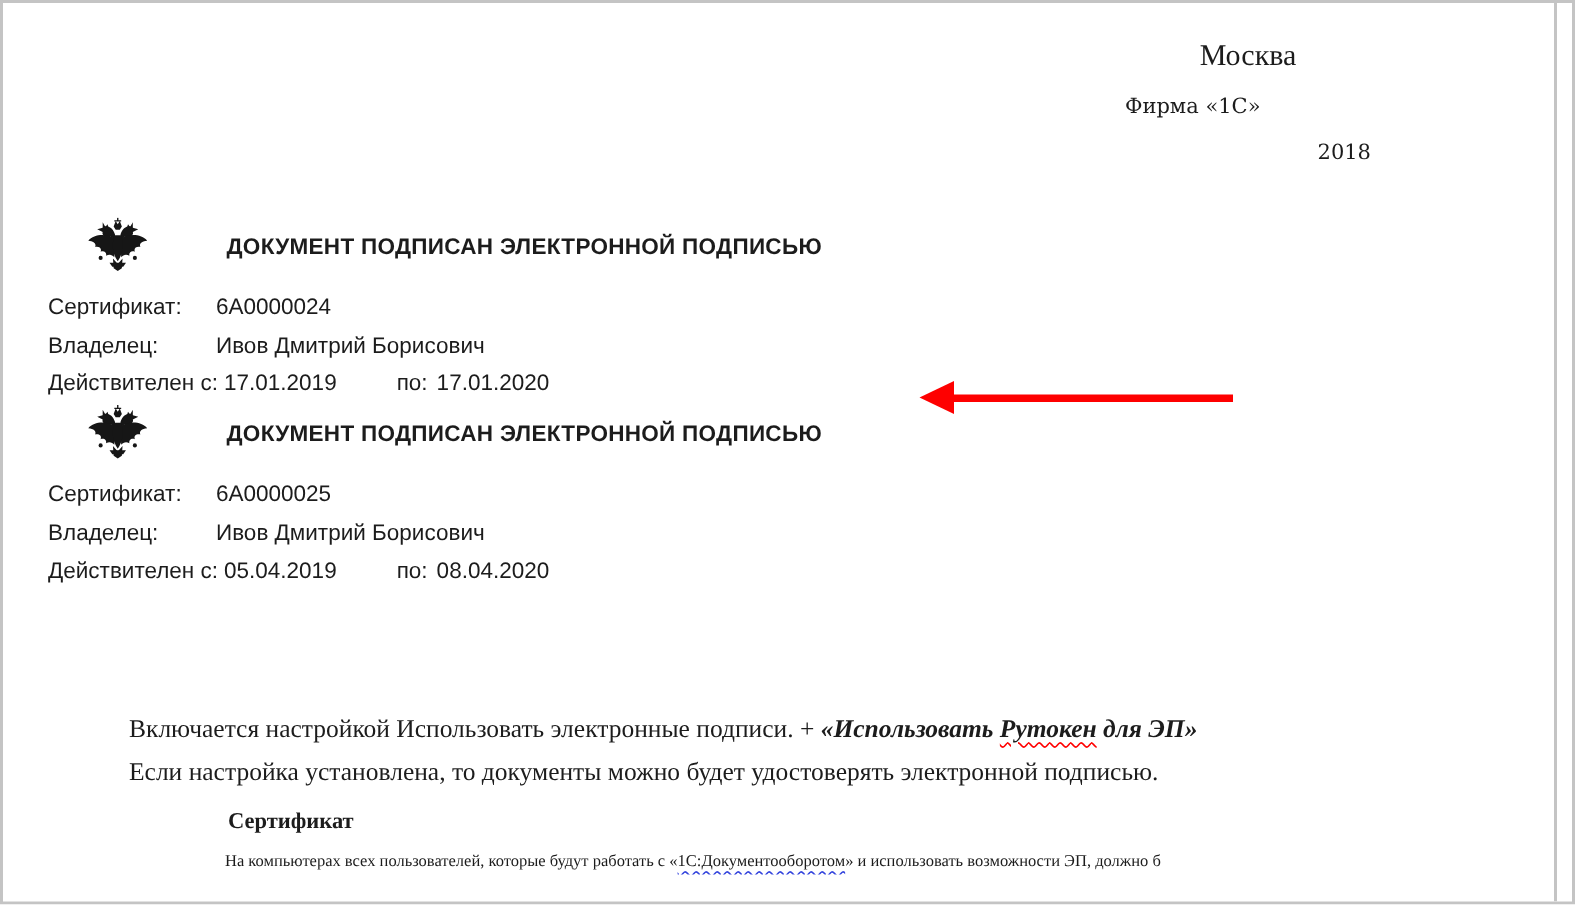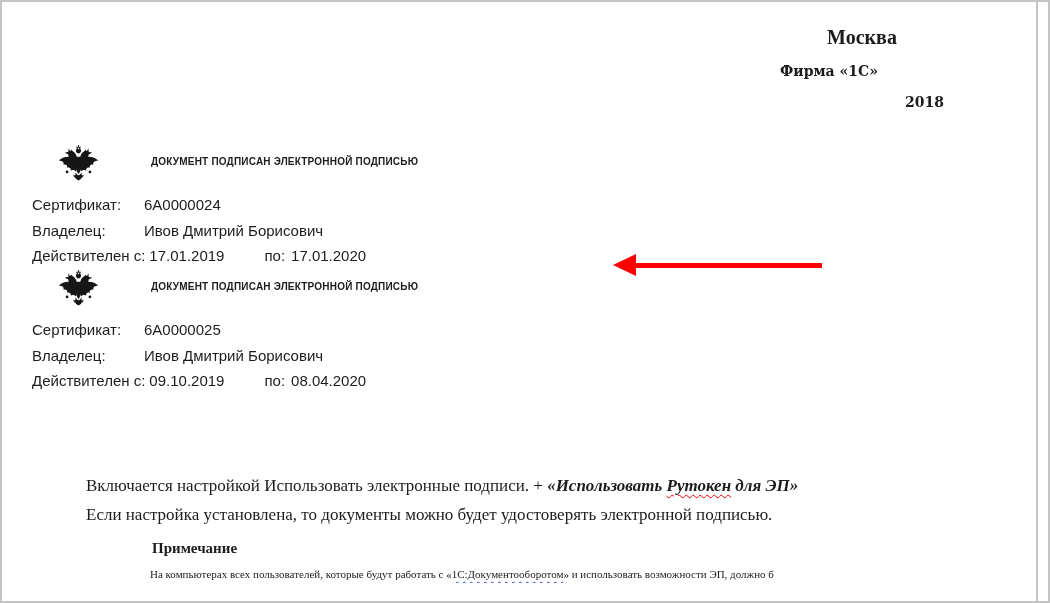--- a/index.html
+++ b/index.html
@@ -4,31 +4,31 @@
 <style>
   html,body{margin:0;padding:0;background:#ffffff;}
   .page{
     position:relative;width:1050px;height:603px;background:#fff;
     border:2px solid var(--border-color,#c4c4c4);box-sizing:border-box;overflow:hidden;
     font-family:"Liberation Serif",serif;color:#1c1c1c;
   }
   .right-edge-line{position:absolute;top:0;bottom:0;left:1034px;width:2px;background:var(--border-color,#c4c4c4);z-index:6;}
 
   
-  .doc-header{position:absolute;left:778px;top:0;width:164px;height:130px;font-weight:bold;}
+  .doc-header{position:absolute;left:748px;top:0;width:164px;height:130px;}
   .hdr-city{position:absolute;top:24px;left:0;width:100%;text-align:center;font-size:20px;}
   .hdr-firm{position:absolute;top:61px;left:0;width:100%;text-align:left;font-size:14px;font-family:"DejaVu Serif",serif;}
   .hdr-year{position:absolute;top:92px;left:0;width:100%;text-align:right;font-size:14px;font-family:"DejaVu Serif",serif;}
 
   
   .stamp{position:absolute;left:0;width:640px;height:122px;font-family:"Liberation Sans",sans-serif;}
   .stamp-1{top:141px;}
   .stamp-2{top:266px;}
   .eagle{position:absolute;left:53px;top:2px;width:47px;height:42px;}
-  .stamp-title{position:absolute;left:149px;top:13px;font-size:10px;font-weight:700;letter-spacing:.2px;white-space:nowrap;}
+  .stamp-title{position:absolute;left:149px;top:13px;font-size:15px;font-weight:700;letter-spacing:.2px;white-space:nowrap;}
   .srow{position:absolute;left:0;width:100%;font-size:15px;line-height:15px;white-space:nowrap;}
   .srow-1{top:54px;}
   .srow-2{top:80px;}
   .srow-3{top:105px;}
   .slabel{position:absolute;left:30px;}
   .svalue{position:absolute;left:142px;}
   .r3-flow{position:absolute;left:30px;display:flex;align-items:flex-start;}
   .r3-from-date{margin-left:4px;}
   .r3-to-label{margin-left:40px;}
   .r3-to-date{margin-left:6px;}
@@ -116,34 +116,34 @@
       <span class="slabel">Сертификат:</span>
       <span class="svalue">6А0000025</span>
     </div>
     <div class="srow srow-2">
       <span class="slabel">Владелец:</span>
       <span class="svalue">Ивов Дмитрий Борисович</span>
     </div>
     <div class="srow srow-3">
       <span class="r3-flow">
         <span>Действителен с:</span>
-        <span class="r3-from-date">09.10.2019</span>
+        <span class="r3-from-date">05.04.2019</span>
         <span class="r3-to-label">по:</span>
         <span class="r3-to-date">08.04.2020</span>
       </span>
     </div>
   </div>
 
   <div class="red-arrow">
     <div class="arrow-head"></div>
     <div class="arrow-shaft"></div>
   </div>
 
   <div class="bline bline-2">
     <span>Включается настройкой Использовать электронные подписи. + </span><span class="b2-bold">«Использовать </span><span class="b2-bold spell-error">Рутокен</span><span class="b2-bold"> для ЭП»</span>
   </div>
   <div class="bline bline-3">Если настройка установлена, то документы можно будет удостоверять электронной подписью.</div>
 
-  <div class="note-title">Примечание</div>
+  <div class="note-title">Сертификат</div>
   <div class="note-line">
     <span>На компьютерах всех пользователей, которые будут работать с «</span><span class="grammar-mark">1С:Документооборотом</span><span>» и использовать возможности ЭП, должно б</span>
   </div>
 </div>
 
 </body></html>

